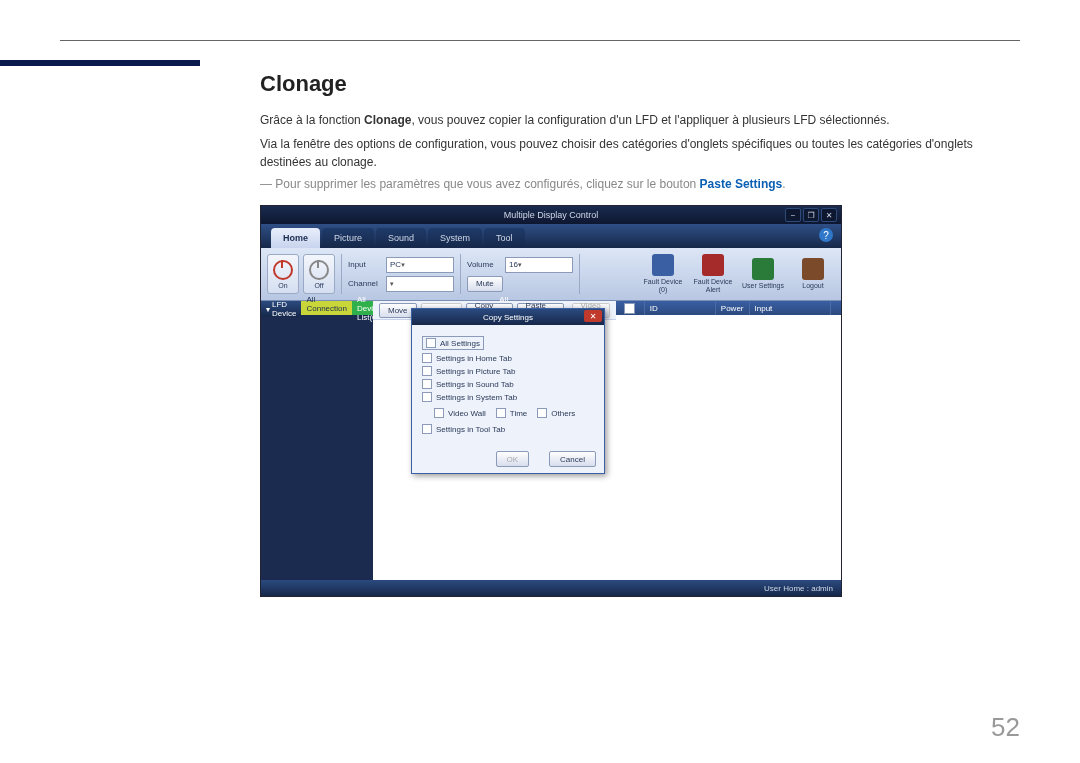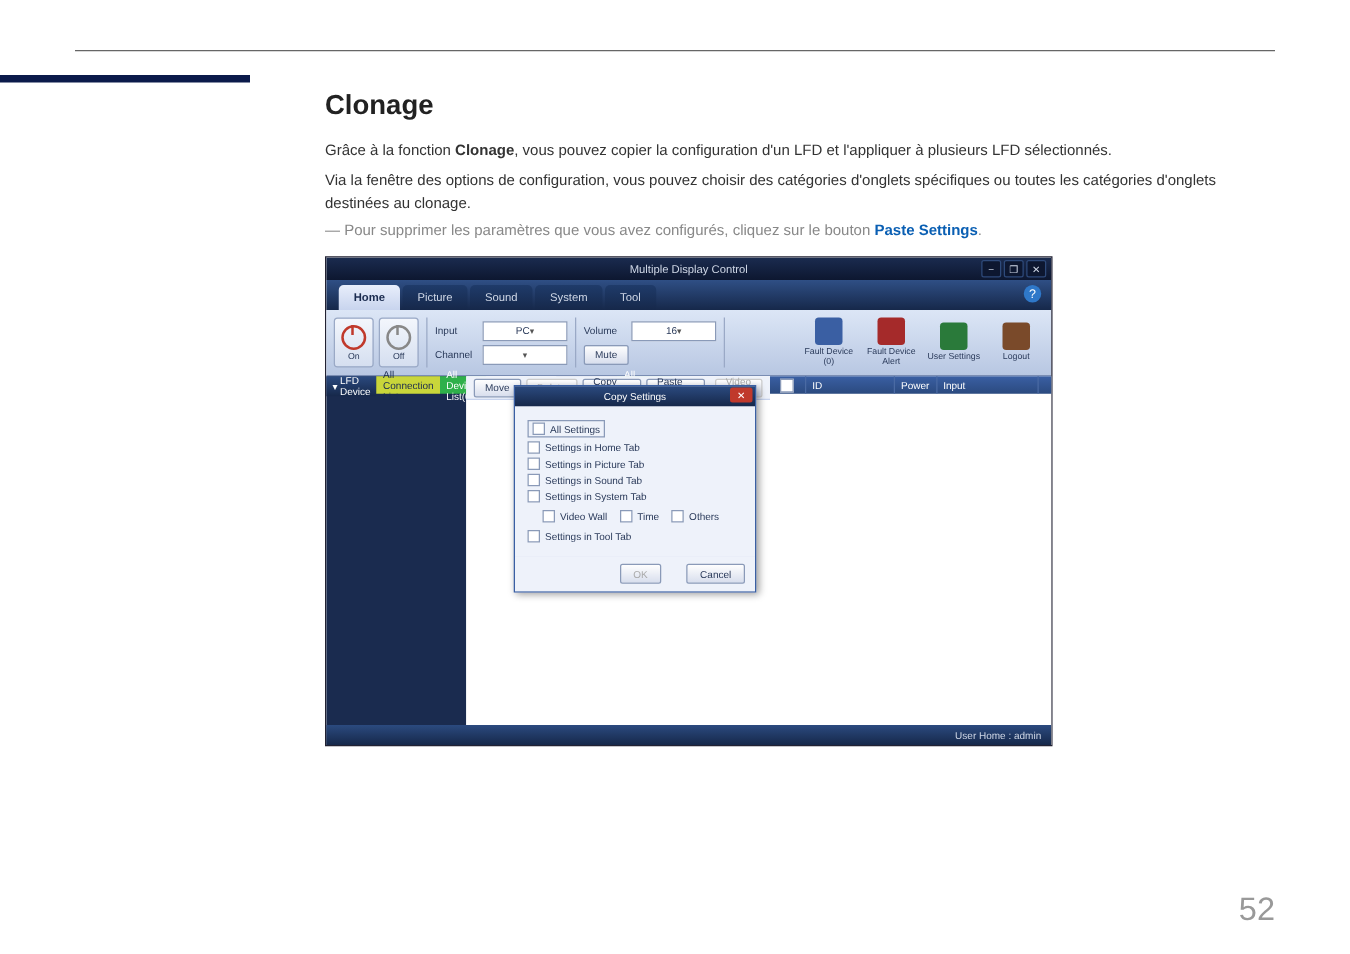--- a/index.html
+++ b/index.html
@@ -24,21 +24,21 @@
 .ribbon{height:52px;background:linear-gradient(#dce6f6,#b8c7e2);border-bottom:1px solid #7a8db3;display:flex;align-items:center;padding:0 6px;gap:6px}
 .pwrgrp{display:flex;gap:4px}
 .pwrbtn{width:30px;height:38px;border:1px solid #9aa9c6;border-radius:3px;background:linear-gradient(#f3f6fc,#d5dff0);display:flex;flex-direction:column;align-items:center;justify-content:center;font-size:7px;color:#2a3a5a}
 .pwrbtn .pwricon{width:16px;height:16px;border-radius:50%;border:2px solid #c0392b;margin-bottom:2px;position:relative}
 .pwrbtn .pwricon::after{content:"";position:absolute;top:-2px;left:6px;width:2px;height:8px;background:#c0392b}
 .pwrbtn.off .pwricon{border-color:#888}
 .pwrbtn.off .pwricon::after{background:#888}
 .vdiv{width:1px;height:40px;background:#9aa9c6}
 .formrow{display:flex;flex-direction:column;gap:3px}
 .formline{display:flex;align-items:center;gap:4px;font-size:8px;color:#2a3a5a}
-.sel{width:60px;height:14px;background:#fff;border:1px solid #8a9ab8;font-size:8px;padding:0 3px;display:flex;align-items:center;justify-content:center}
+.sel{width:60px;height:14px;background:#fff;border:1px solid #8a9ab8;font-size:8px;padding:0 3px;display:flex;align-items:center;justify-content:flex-start}
 .sel::after{content:"▾";font-size:7px;color:#555}
 .lbl{width:34px}
 .minibtn{height:14px;padding:0 8px;background:linear-gradient(#fefefe,#d8deed);border:1px solid #8a9ab8;border-radius:2px;font-size:8px;color:#2a3a5a;display:flex;align-items:center}
 .iconbtn-lg{width:44px;display:flex;flex-direction:column;align-items:center;font-size:7px;color:#2a3a5a;text-align:center;line-height:1.1}
 .iconbtn-lg .ic{width:22px;height:22px;border-radius:3px;margin-bottom:2px}
 .ic-monitor{background:#3a5fa3}
 .ic-alert{background:#a52a2a}
 .ic-user{background:#2a7a3a}
 .ic-logout{background:#7a4a2a}
 .flex-spacer{flex:1}

